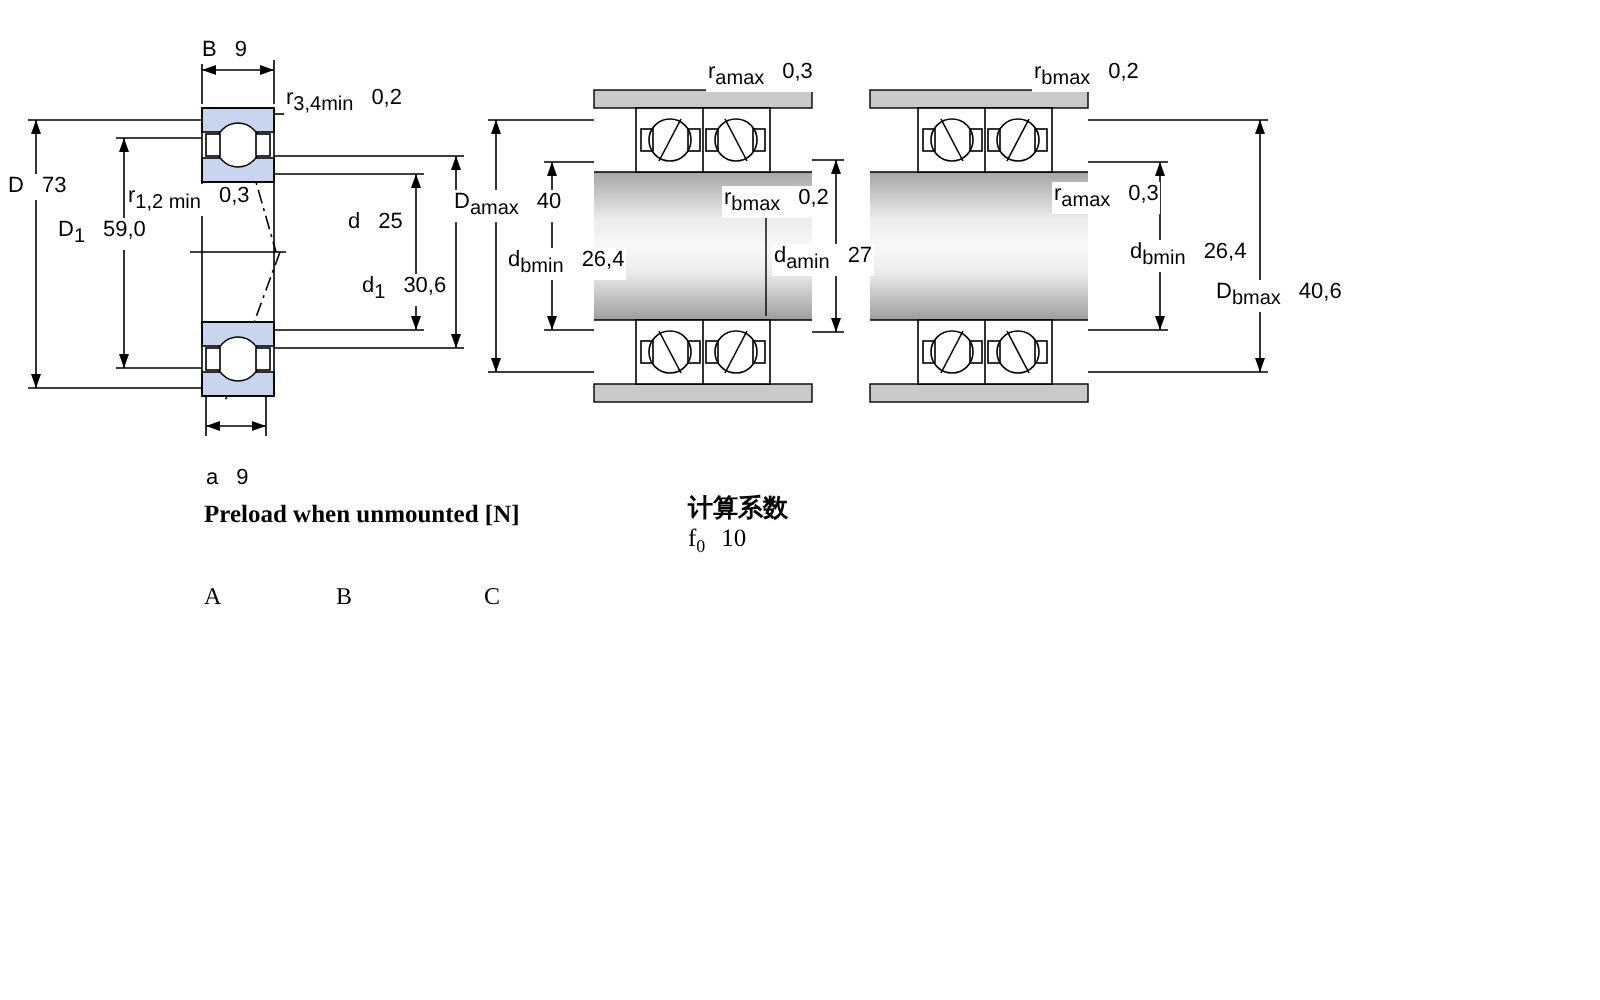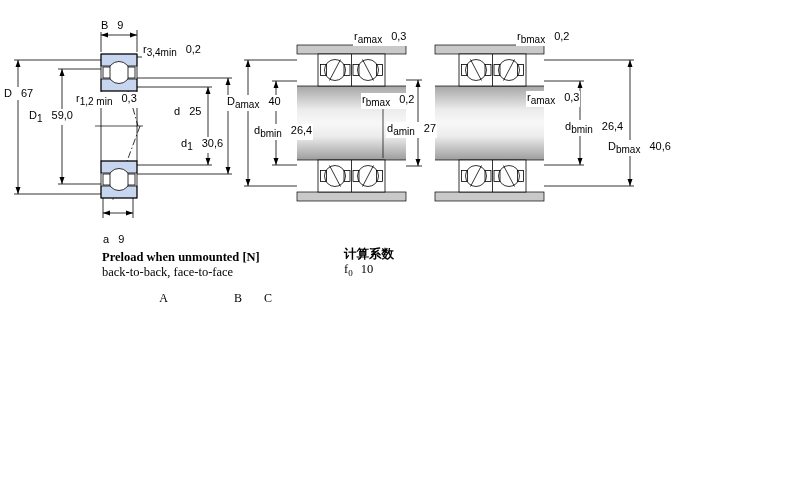--- a/index.html
+++ b/index.html
@@ -1,17 +1,17 @@
 <!DOCTYPE html>
 <html style="--ring: #c7d5ef; --housing: #c9c9c9;"><head>
 <meta charset="utf-8">
 <style>
   html,body{margin:0;padding:0;background:#fff;}
   #stage{position:relative;width:800px;height:500px;background:#fff;overflow:hidden;
-         font-family:"Liberation Sans",sans-serif;text-align:right;}
+         font-family:"Liberation Sans",sans-serif;}
   #art{position:absolute;left:0;top:0;}
   .dl{position:absolute;font-size:11px;color:#000;background:#fff;padding:0 1px;
       white-space:nowrap;line-height:13px;}
   .dl .sb{font-size:10px;vertical-align:-3px;letter-spacing:0;}
   .dl .v{margin-left:9px;}
   .txt{position:absolute;font-family:"Liberation Serif",serif;font-size:12.5px;color:#000;
        white-space:nowrap;line-height:15px;}
   .txt.b{font-weight:bold;}
   .trow{position:absolute;font-family:"Liberation Serif",serif;font-size:12px;white-space:nowrap;}
   .trow span{display:inline-block;}
@@ -177,40 +177,39 @@
       <polygon points="580,81 577.5,88 582.5,88"></polygon>
           <polygon points="580,165 577.5,158 582.5,158"></polygon>
       <polygon points="630,60 627.5,67 632.5,67"></polygon>
           <polygon points="630,186 627.5,179 632.5,179"></polygon>
     </g>
   </g>
 </svg>
 
   <div class="dl" style="left:100px;top:19px;"><span>B</span><span class="v">9</span></div>
   <div class="dl" style="left:142px;top:43px;"><span>r</span><span class="sb">3,4min</span><span class="v">0,2</span></div>
-  <div class="dl" style="left:3px;top:87px;"><span>D</span><span class="v">67</span></div>
-  <div class="dl" style="left:63px;top:92px;margin-left:12px;"><span>r</span><span class="sb">1,2 min</span><span class="v">0,3</span></div>
+  <div class="dl" style="left:3px;top:87px;"><span>D</span><span class="v">73</span></div>
+  <div class="dl" style="left:63px;top:92px;"><span>r</span><span class="sb">1,2 min</span><span class="v">0,3</span></div>
   <div class="dl" style="left:28px;top:109px;"><span>D</span><span class="sb">1</span><span class="v">59,0</span></div>
   <div class="dl" style="left:173px;top:105px;"><span>d</span><span class="v">25</span></div>
   <div class="dl" style="left:180px;top:137px;"><span>d</span><span class="sb">1</span><span class="v">30,6</span></div>
   <div class="dl" style="left:102px;top:233px;"><span>a</span><span class="v">9</span></div>
 
   <div class="dl" style="left:353px;top:30px;"><span>r</span><span class="sb">amax</span><span class="v">0,3</span></div>
   <div class="dl" style="left:226px;top:95px;"><span>D</span><span class="sb">amax</span><span class="v">40</span></div>
   <div class="dl" style="left:361px;top:93px;"><span>r</span><span class="sb">bmax</span><span class="v">0,2</span></div>
   <div class="dl" style="left:253px;top:124px;"><span>d</span><span class="sb">bmin</span><span class="v">26,4</span></div>
   <div class="dl" style="left:386px;top:122px;"><span>d</span><span class="sb">amin</span><span class="v">27</span></div>
 
   <div class="dl" style="left:516px;top:30px;"><span>r</span><span class="sb">bmax</span><span class="v">0,2</span></div>
   <div class="dl" style="left:526px;top:91px;"><span>r</span><span class="sb">amax</span><span class="v">0,3</span></div>
   <div class="dl" style="left:564px;top:120px;"><span>d</span><span class="sb">bmin</span><span class="v">26,4</span></div>
   <div class="dl" style="left:607px;top:140px;"><span>D</span><span class="sb">bmax</span><span class="v">40,6</span></div>
 
   <div class="txt b" style="left:102px;top:250px;">Preload when unmounted [N]</div>
-  <div class="txt" style="left:102px;top:265px;">back-to-back, face-to-face</div>
 
   <div class="trow" style="left:102px;top:291px;">
     <span class="c1">A</span><span class="c2">B</span><span class="c3">C</span>
   </div>
 
   <div class="txt b" style="left:344px;top:247px;">计算系数</div>
   <div class="txt" style="left:344px;top:262px;"><span>f</span><span class="fsub">0</span><span class="fval">10</span></div>
 
 </div>
 

